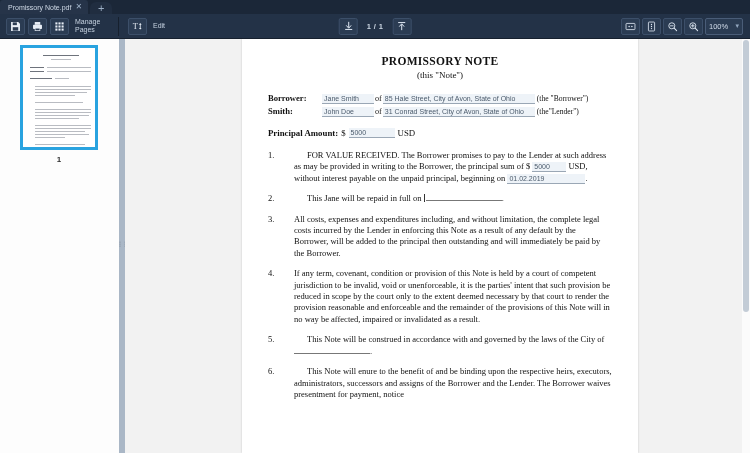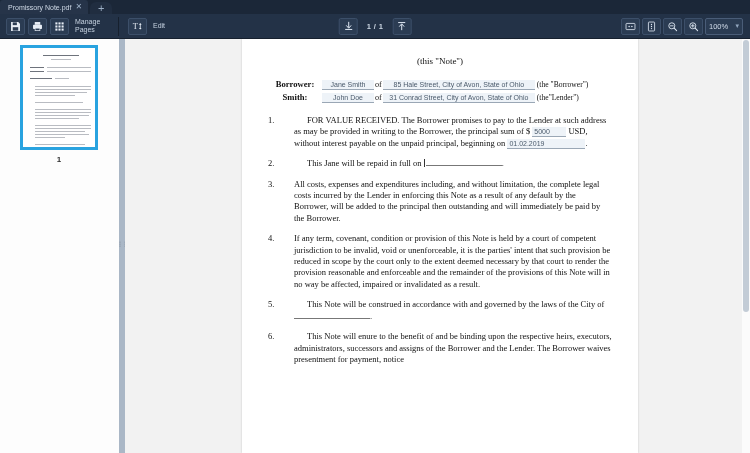--- a/index.html
+++ b/index.html
@@ -107,21 +107,21 @@
   }
   .page-pad { padding: 14px 26px 0 26px; }
 
   .doc-title {
     text-align: center; font-weight: bold; font-size: 11.5px;
     letter-spacing: .3px; margin-top: 2px;
   }
   .doc-sub { text-align: center; font-size: 9px; margin-top: 3px; }
 
   .parties { margin-top: 13px; font-size: 8.6px; }
-  .prow { display: flex; align-items: flex-end; gap: 0; margin-bottom: 2px; line-height: 11px; text-align: center; }
+  .prow { display: flex; align-items: flex-end; gap: 0; margin-bottom: 2px; line-height: 11px; }
   .plabel { font-weight: bold; width: 54px; flex: none; }
   .of { font-size: 8.2px; padding: 0 1px; }
   .tail { font-size: 7.6px; padding-left: 2px; }
 
   .fieldv {
     font-family: "Liberation Sans", sans-serif;
     font-size: 7px; color: #4a5a6b;
     background: #eef3f8;
     border-bottom: 1px solid #9aa7b5;
     padding: 0 2px 0 2px;
@@ -327,39 +327,46 @@
     </div>
 
     <div class="splitter">
       <div class="grip">⋮⋮</div>
     </div>
 
     <div class="viewer">
       <div class="page">
         <div class="page-pad">
 
+          <div class="doc-title">PROMISSORY NOTE</div>
           <div class="doc-sub">(this "Note")</div>
 
           <div class="parties">
             <div class="prow">
               <span class="plabel">Borrower:</span>
               <span class="fieldv w1">Jane Smith</span>
               <span class="of">of</span>
               <span class="fieldv w2">85 Hale Street, City of Avon, State of Ohio</span>
               <span class="tail">(the "Borrower")</span>
             </div>
             <div class="prow">
               <span class="plabel">Smith:</span>
               <span class="fieldv w1">John Doe</span>
               <span class="of">of</span>
               <span class="fieldv w2">31 Conrad Street, City of Avon, State of Ohio</span>
               <span class="tail">(the"Lender")</span>
             </div>
           </div>
 
+          <div class="principal">
+            <b>Principal Amount:</b>
+            <span>$</span>
+            <span class="fieldv w4">5000</span>
+            <span>USD</span>
+          </div>
 
           <div class="clauses">
 
             <div class="clause">
               <div class="cnum">1.</div>
               <div class="ctext"><span class="ind"></span><span>FOR VALUE RECEIVED. The Borrower promises to pay to the Lender at such address as may be provided in writing to the Borrower, the principal sum of $</span>&nbsp;<span class="fieldv w3">5000</span>&nbsp;<span>USD, without interest payable on the unpaid principal, beginning on</span>&nbsp;<span class="fieldv b1">01.02.2019</span><span>.</span></div>
             </div>
 
             <div class="clause">
               <div class="cnum">2.</div>

